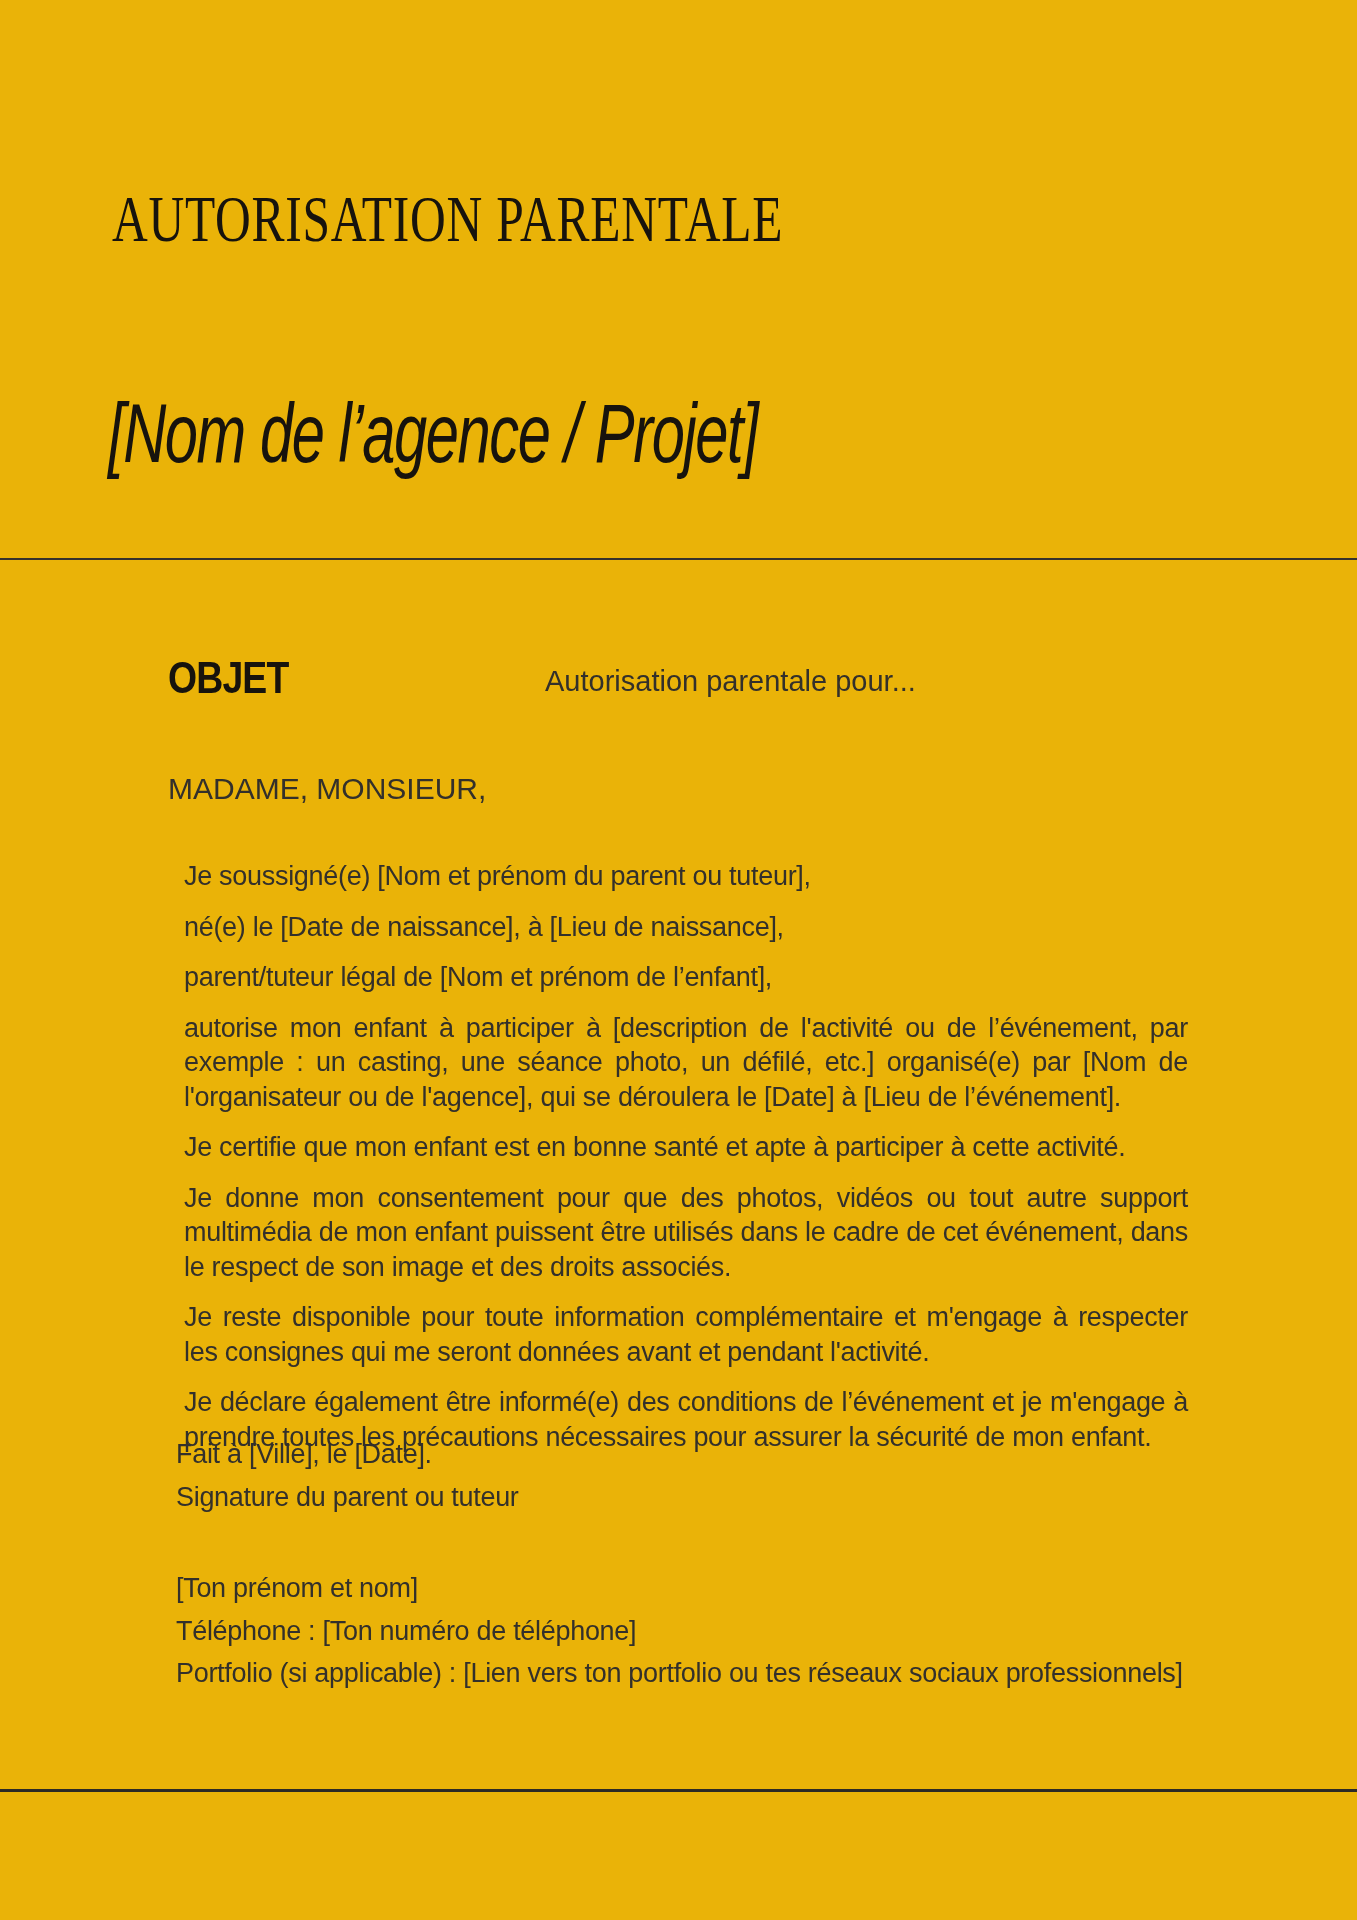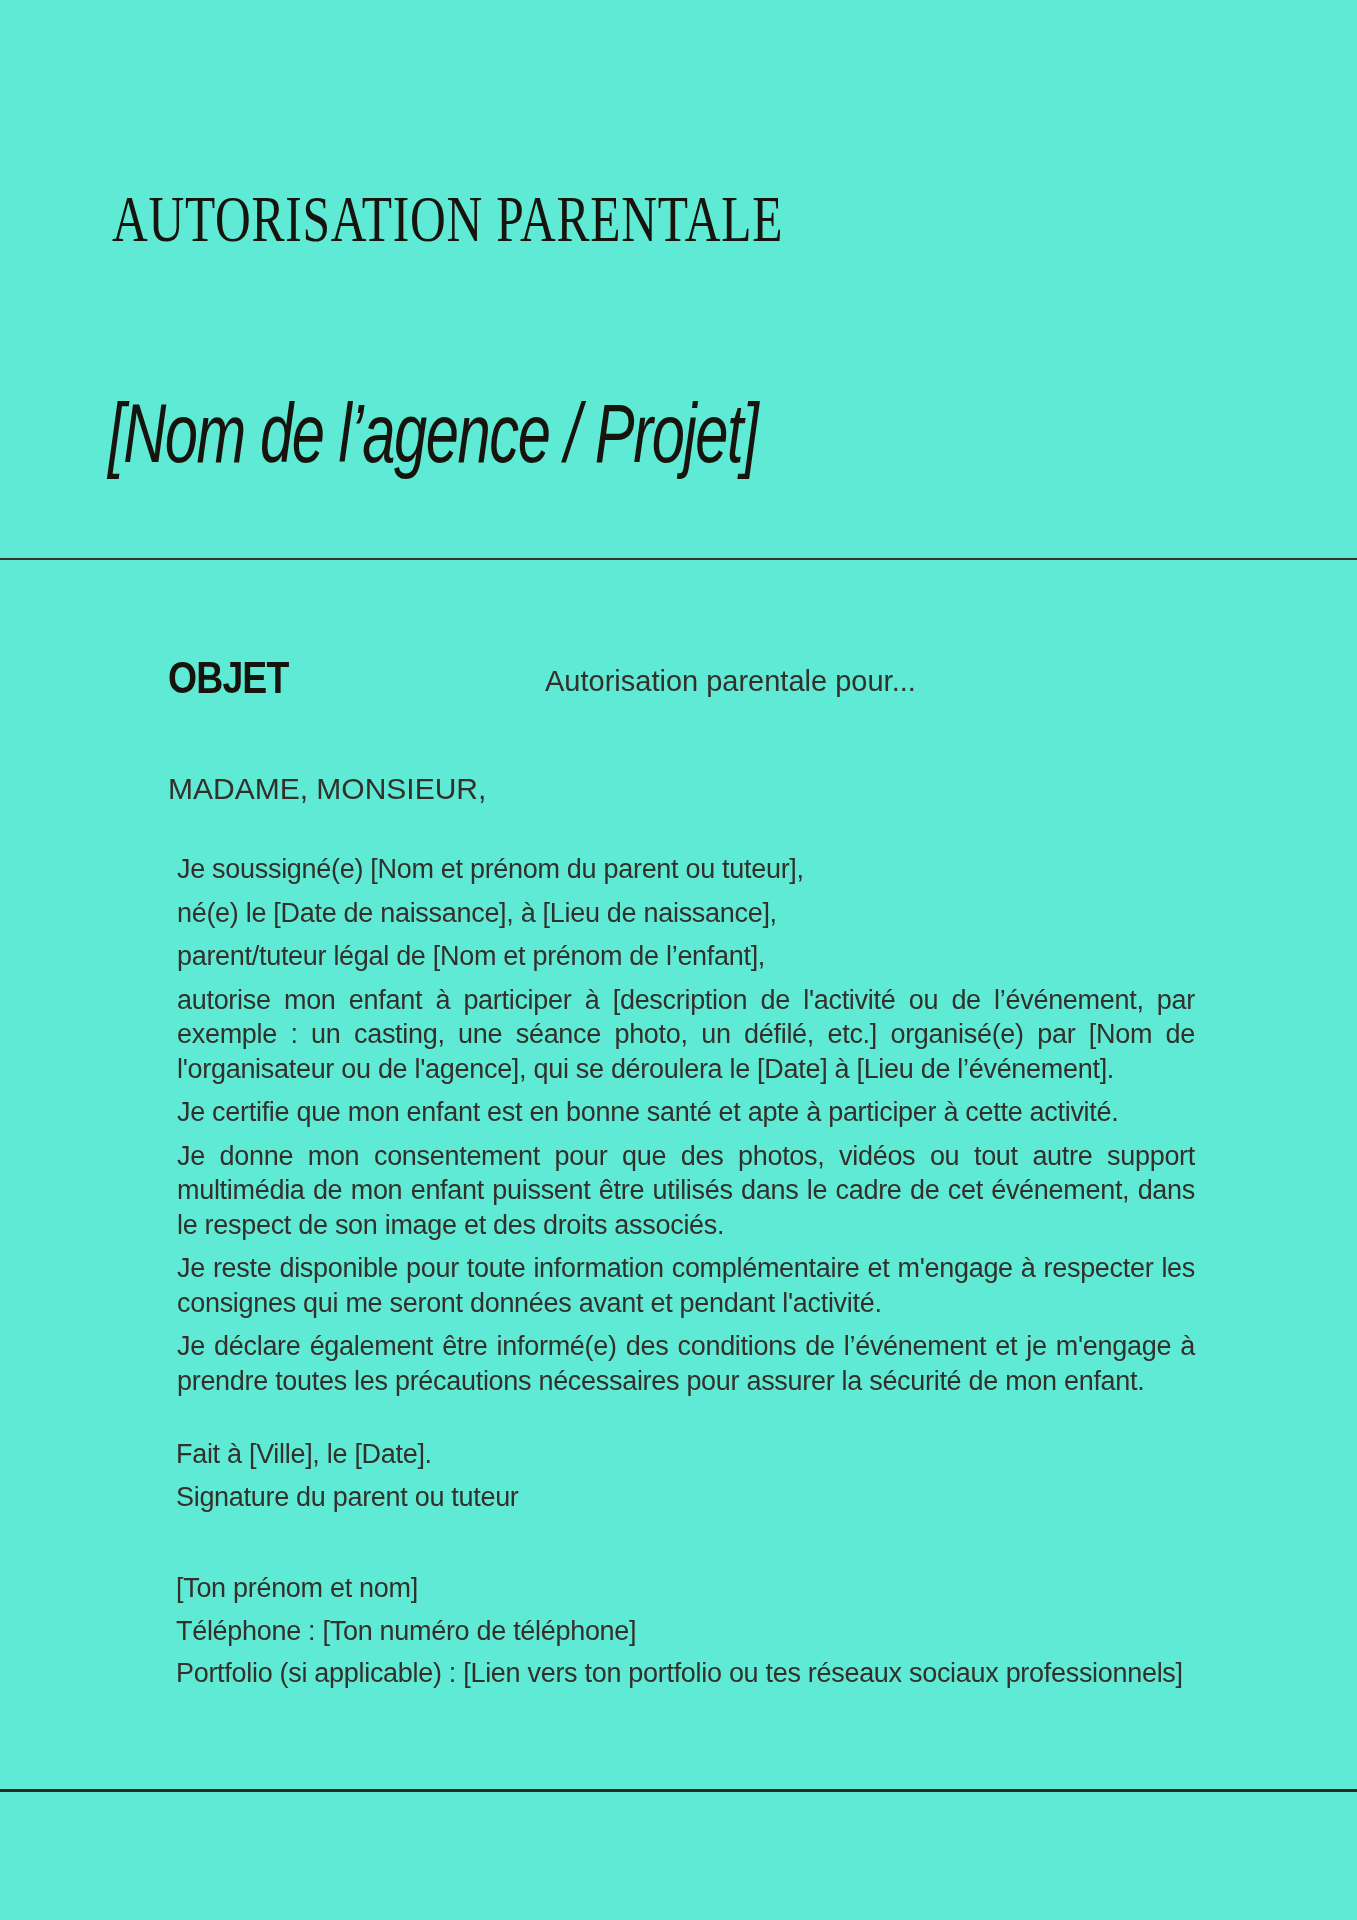--- a/index.html
+++ b/index.html
@@ -4,21 +4,21 @@
 <style>
   html, body { margin: 0; padding: 0; }
   body {
     width: 1357px; height: 1920px;
     font-family: "Liberation Sans", sans-serif;
     background: #f8f6ef;
   }
   .page {
     position: relative;
     width: 1357px; height: 1920px;
-    background: #5eead4;
+    background: #eab308;
     overflow: hidden;
   }
 
   
   .doc-title {
     position: absolute; left: 112px; top: 186px;
     font-family: "Liberation Serif", serif;
     font-size: 66px; line-height: 66px; font-weight: 400;
     letter-spacing: 1px; color: #17130d;
     transform: scaleX(0.75); transform-origin: left top;
@@ -59,21 +59,21 @@
   .salutation {
     position: absolute; left: 168px; top: 771px;
     font-size: 30px; line-height: 35px; color: #33302b;
     white-space: nowrap;
   }
   .body-block {
     position: absolute; left: 168px; top: 843px; width: 1036px;
     font-size: 27px; line-height: 34.5px; letter-spacing: -0.3px;
     color: #33302b;
   }
-  .body-block p { margin: 9px; text-align: justify; }
+  .body-block p { margin: 16px; text-align: justify; }
 
   .closing-block {
     position: absolute; left: 168px; top: 1429px;
     font-size: 27px; line-height: 34.5px; letter-spacing: -0.3px;
     color: #33302b;
   }
   .closing-block p { margin: 8px; }
 
   .contact-block {
     position: absolute; left: 168px; top: 1563px; width: 1036px;

